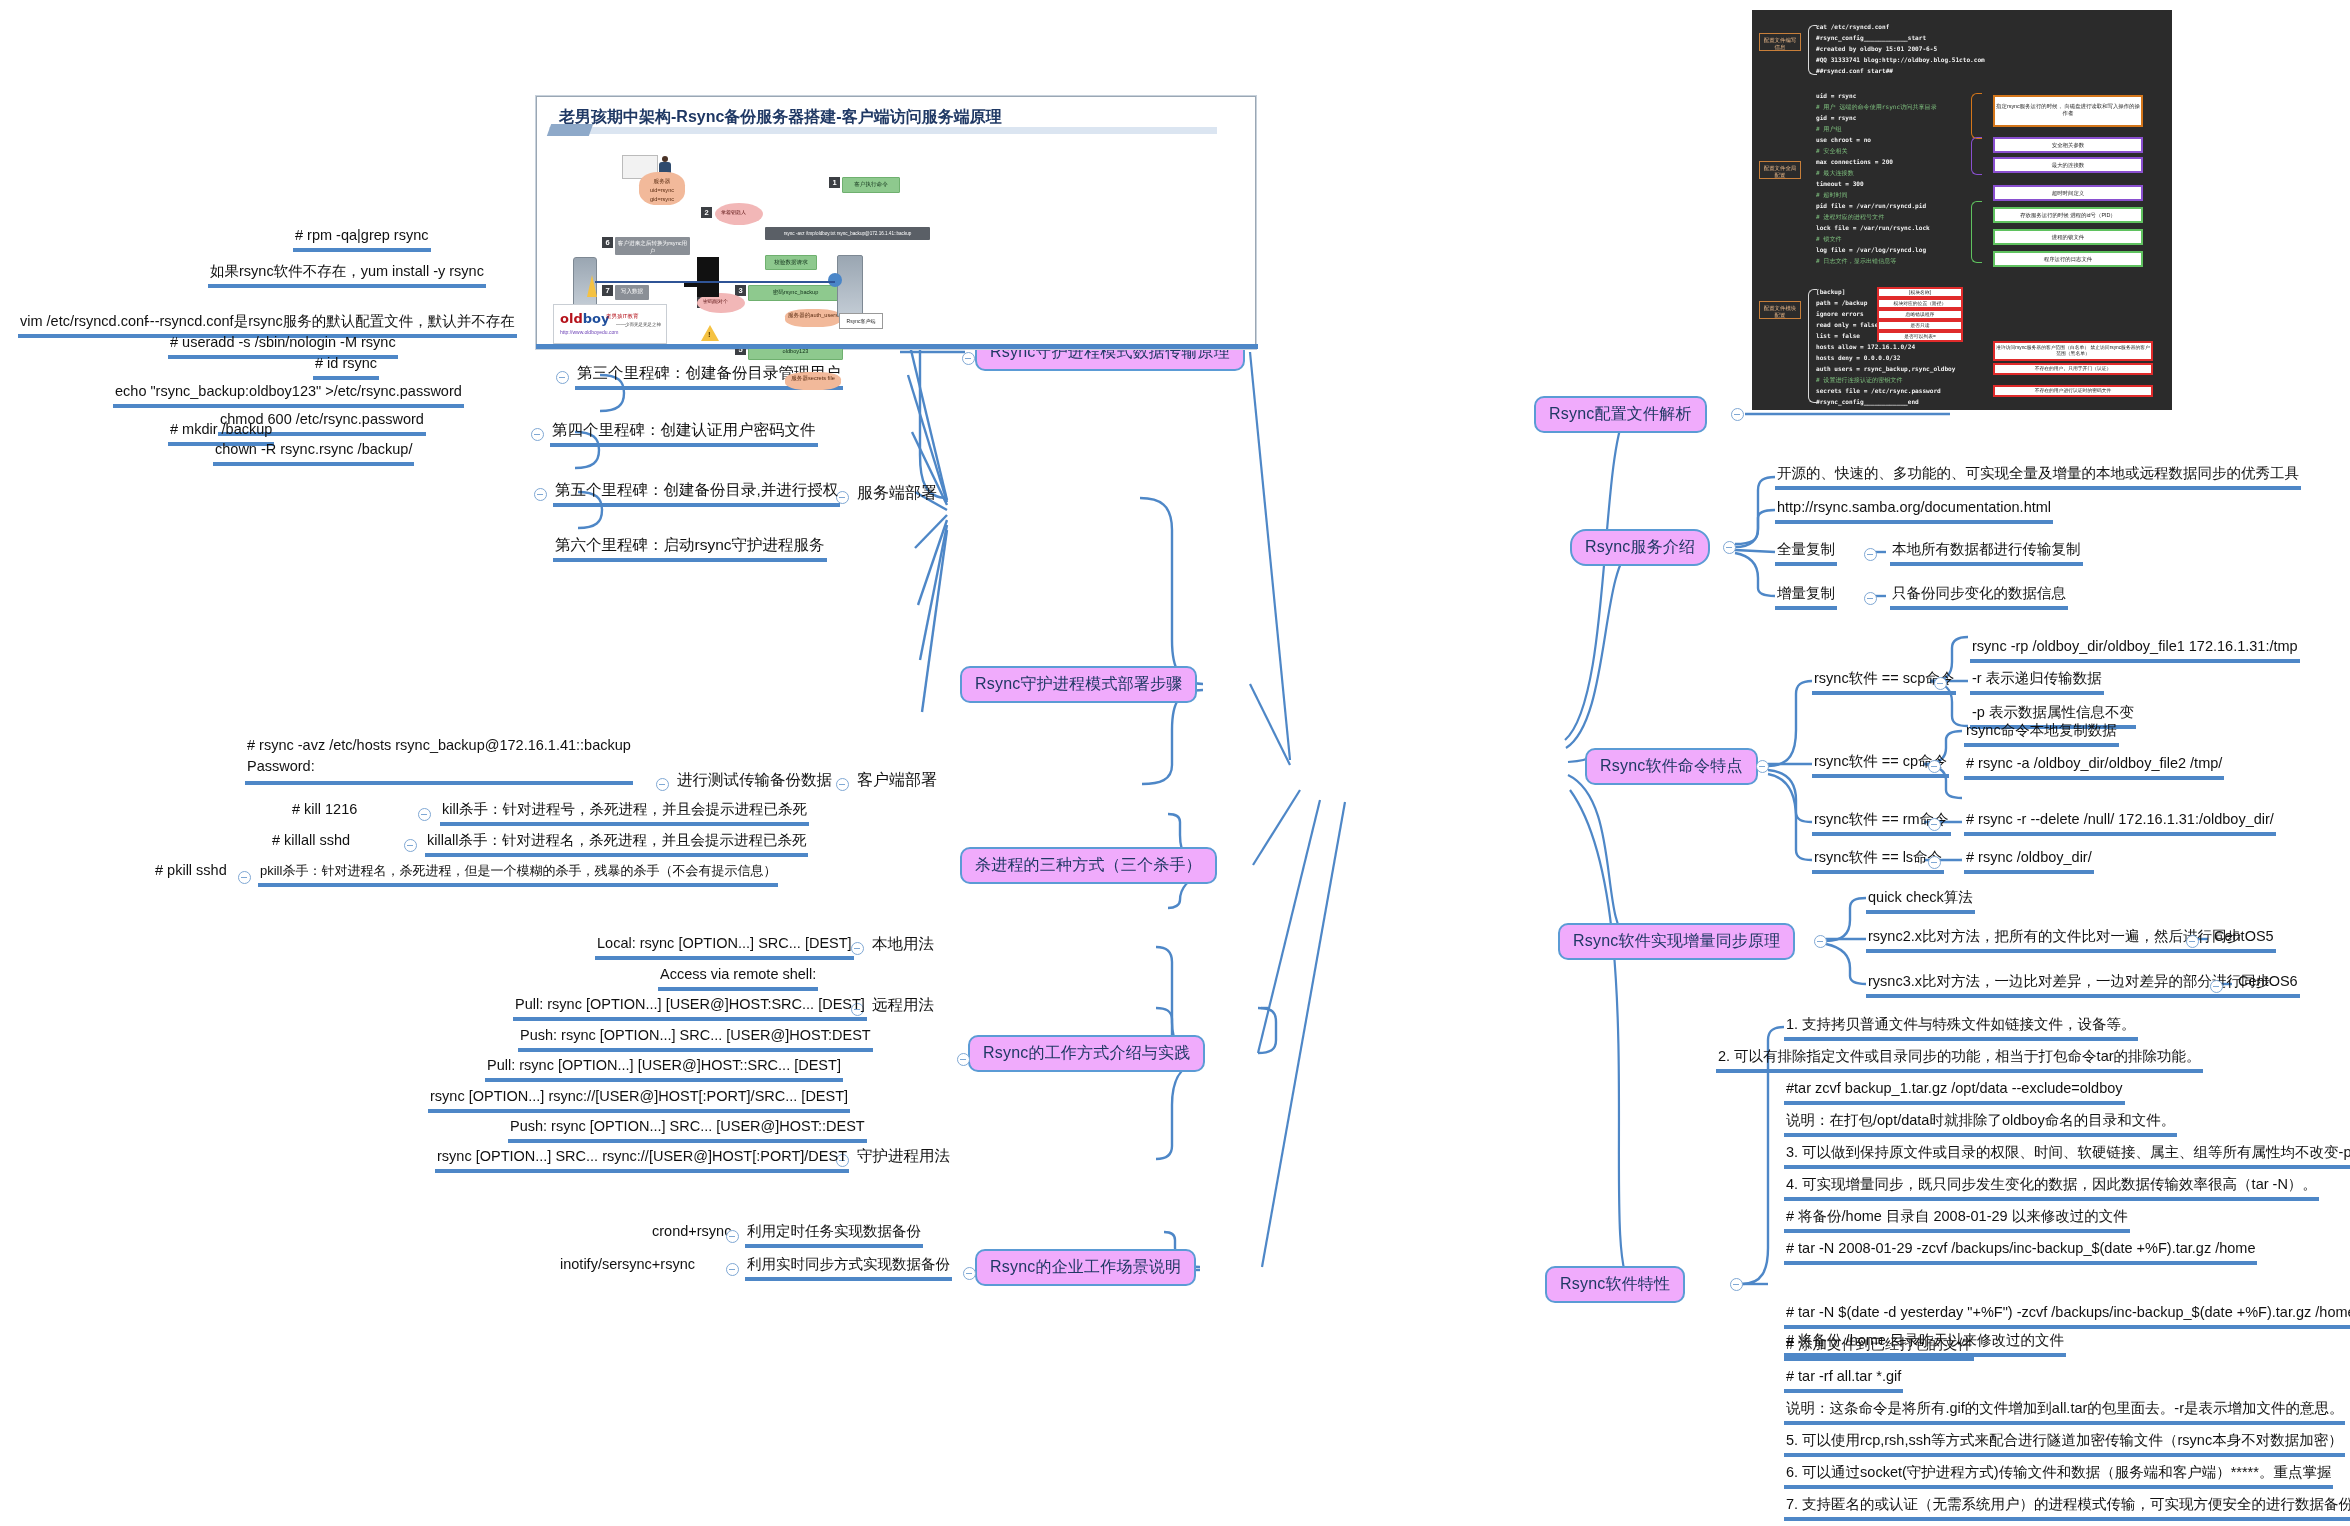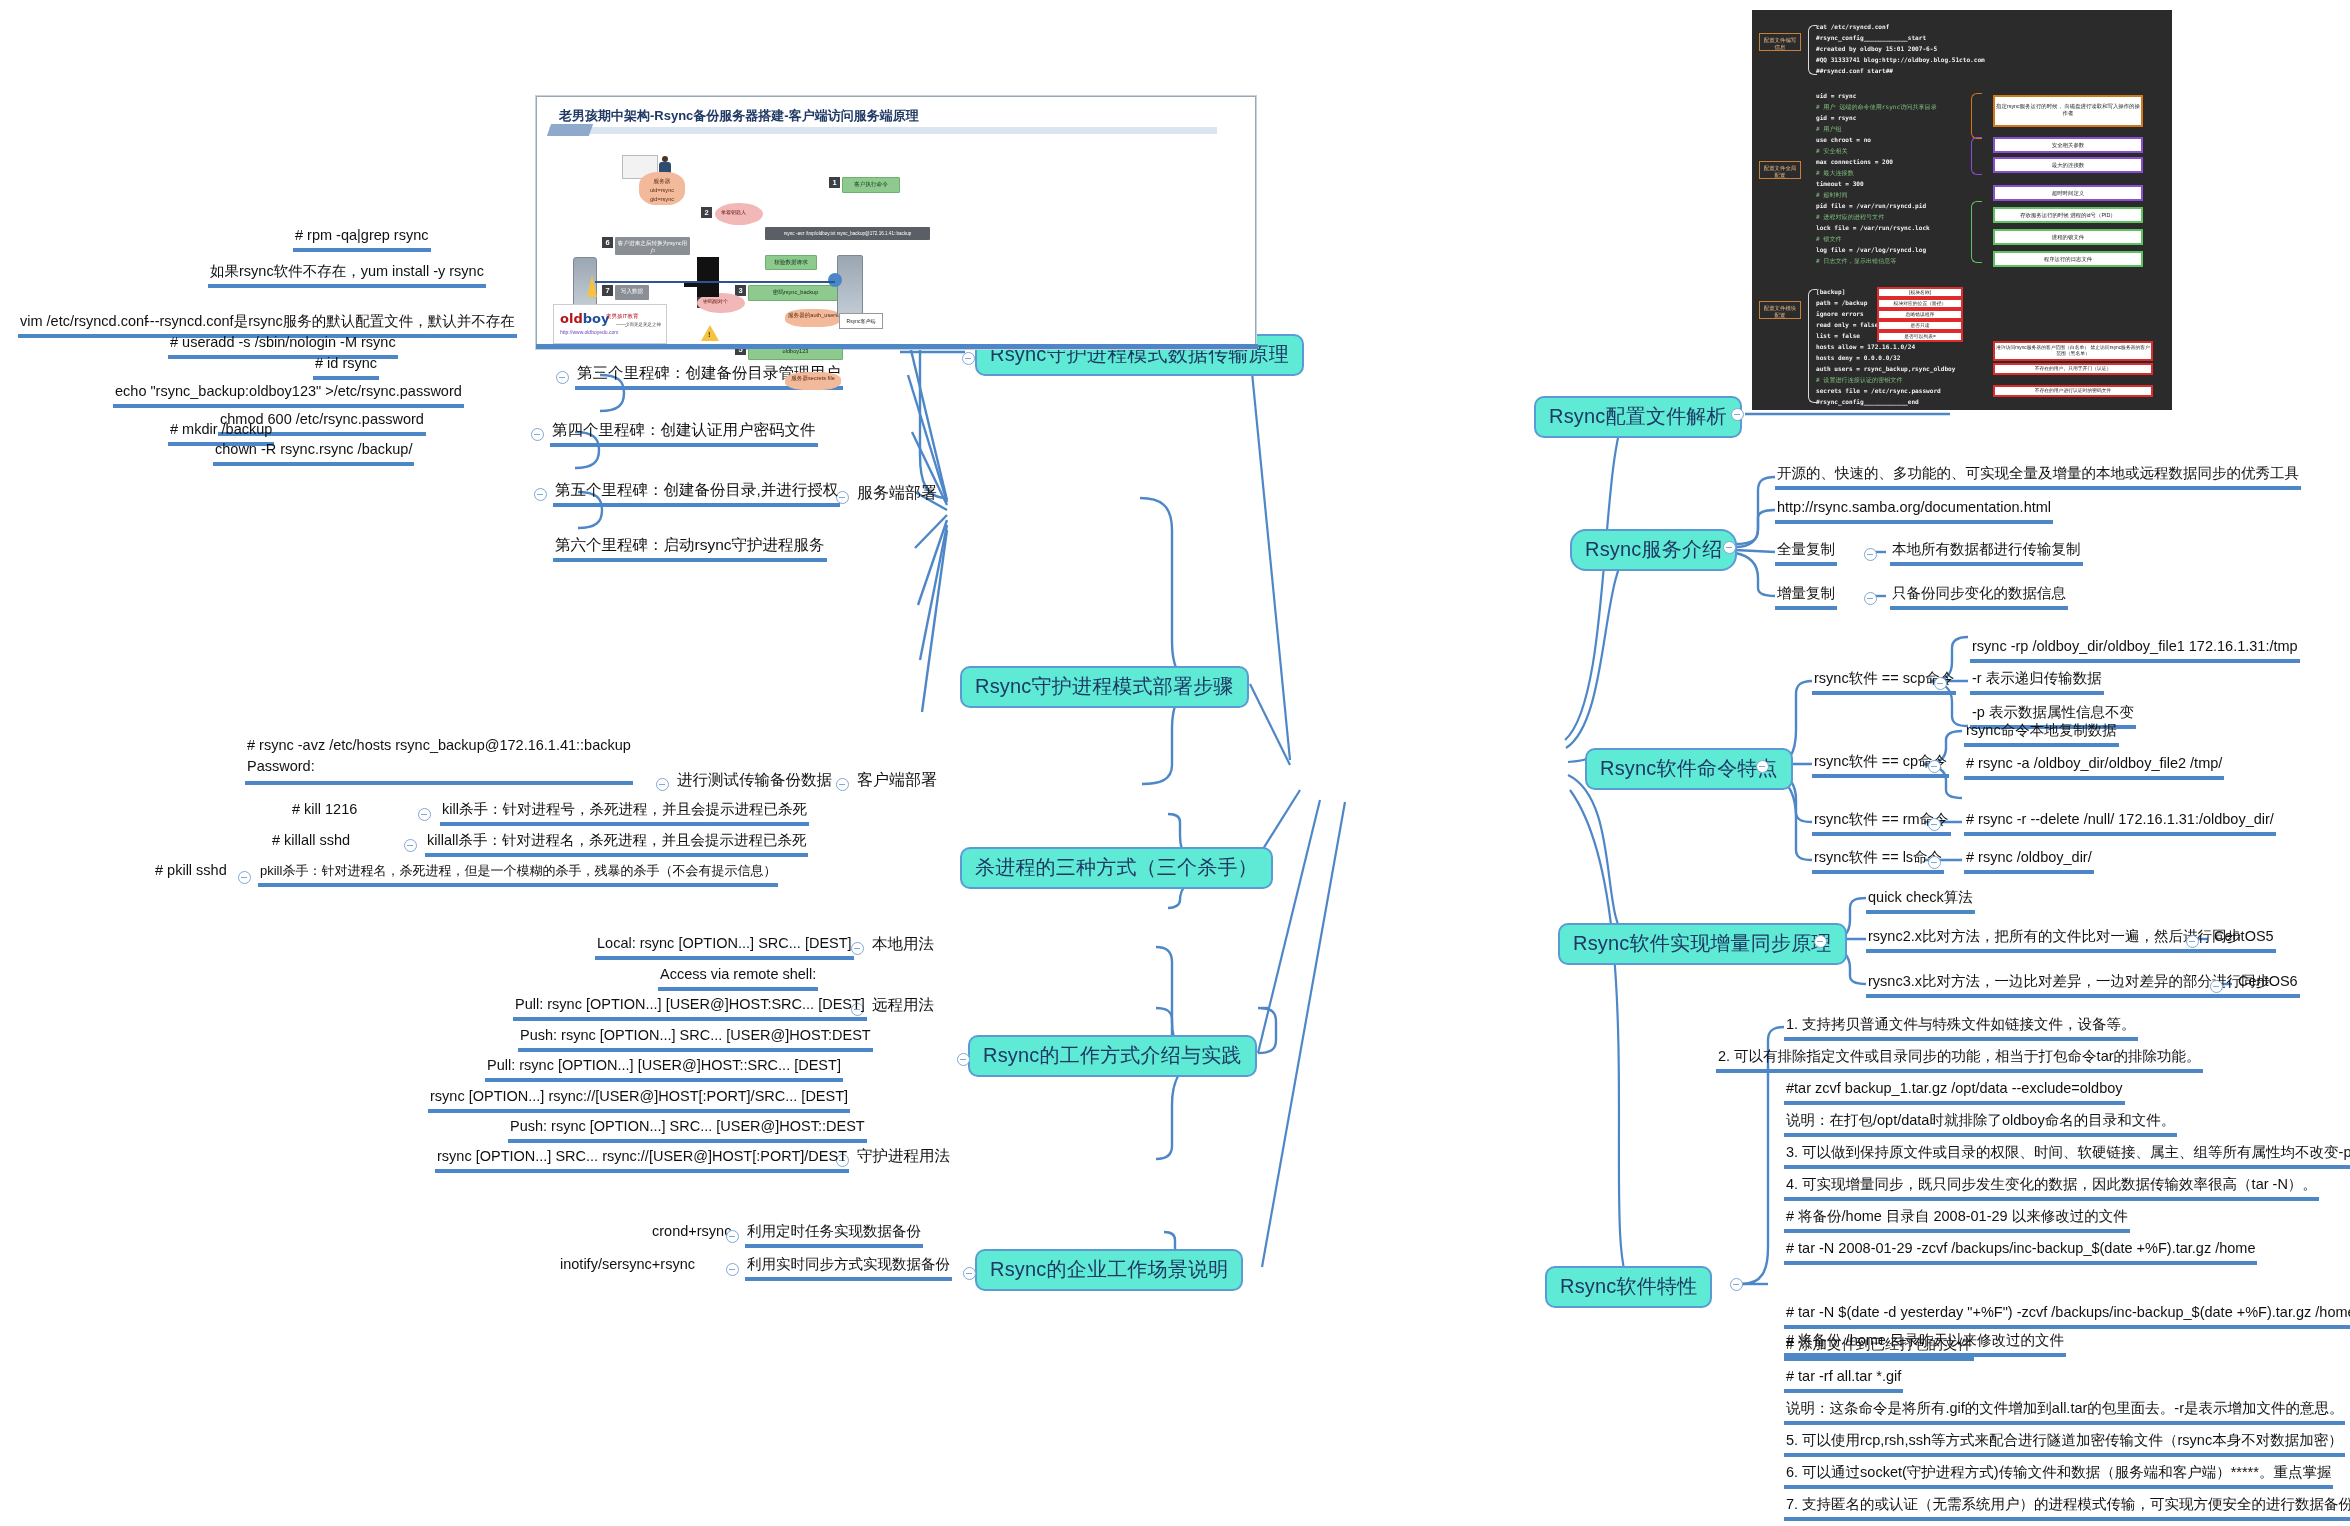--- a/index.html
+++ b/index.html
@@ -32,24 +32,24 @@
     font-size:31px;
     text-align:center;
     padding:12px 18px;
     box-shadow:0 1px 2px rgba(0,0,0,.12);
   }
   .central .l2{display:block;}
 
   
   .main-topic{
     border:2px solid #5b9bd5;
-    background:#5eead4;
+    background:#f0abfc;
     border-radius:10px;
     color:#1f3864;
-    font-size:20px;
+    font-size:16px;
     padding:7px 13px 8px 13px;
     letter-spacing:.2px;
   }
 
   
   .leaf{
     font-size:15.5px;
     color:#111;
     padding:0 2px 4px 2px;
     border-bottom:4px solid #4e87c7;
@@ -71,21 +71,21 @@
   .knob::before{
     content:"";
     position:absolute;left:2.3px;top:5px;
     width:6px;height:1.4px;background:#7fa8d4;
   }
 
   
   .pic{position:absolute;background:#fff;border:1px solid #9aa7b4;box-sizing:border-box;}
   .pic1{box-shadow:0 0 0 1px #c8d2dc;}
   .pic1-title{
-    position:absolute;left:22px;top:10px;font-size:13px;font-weight:bold;color:#1f3864;
+    position:absolute;left:22px;top:10px;font-size:16px;font-weight:bold;color:#1f3864;
   }
   .pic1-rule{position:absolute;left:12px;top:30px;width:93%;height:7px;background:#dbe5f1;}
   .pic1-rule::before{content:"";position:absolute;left:0;top:-3px;width:42px;height:12px;background:#8ea9c9;transform:skewX(-20deg);}
   .tag{position:absolute;font-size:5.6px;color:#fff;text-align:center;padding:3px 2px;border-radius:1px;box-sizing:border-box;}
   .tag.green{background:#8ec98e;color:#11301a;border:1px solid #6fb06f;}
   .tag.gray{background:#8a8f96;}
   .tag.dark{background:#5a5f66;}
   .tag.peach{background:#f2b99a;color:#5a2c12;border-radius:40%;}
   .numbox{position:absolute;width:11px;height:11px;background:#3c3f44;color:#fff;font-size:7.5px;font-weight:bold;text-align:center;line-height:11px;}
   .person{position:absolute;width:12px;height:20px;}

